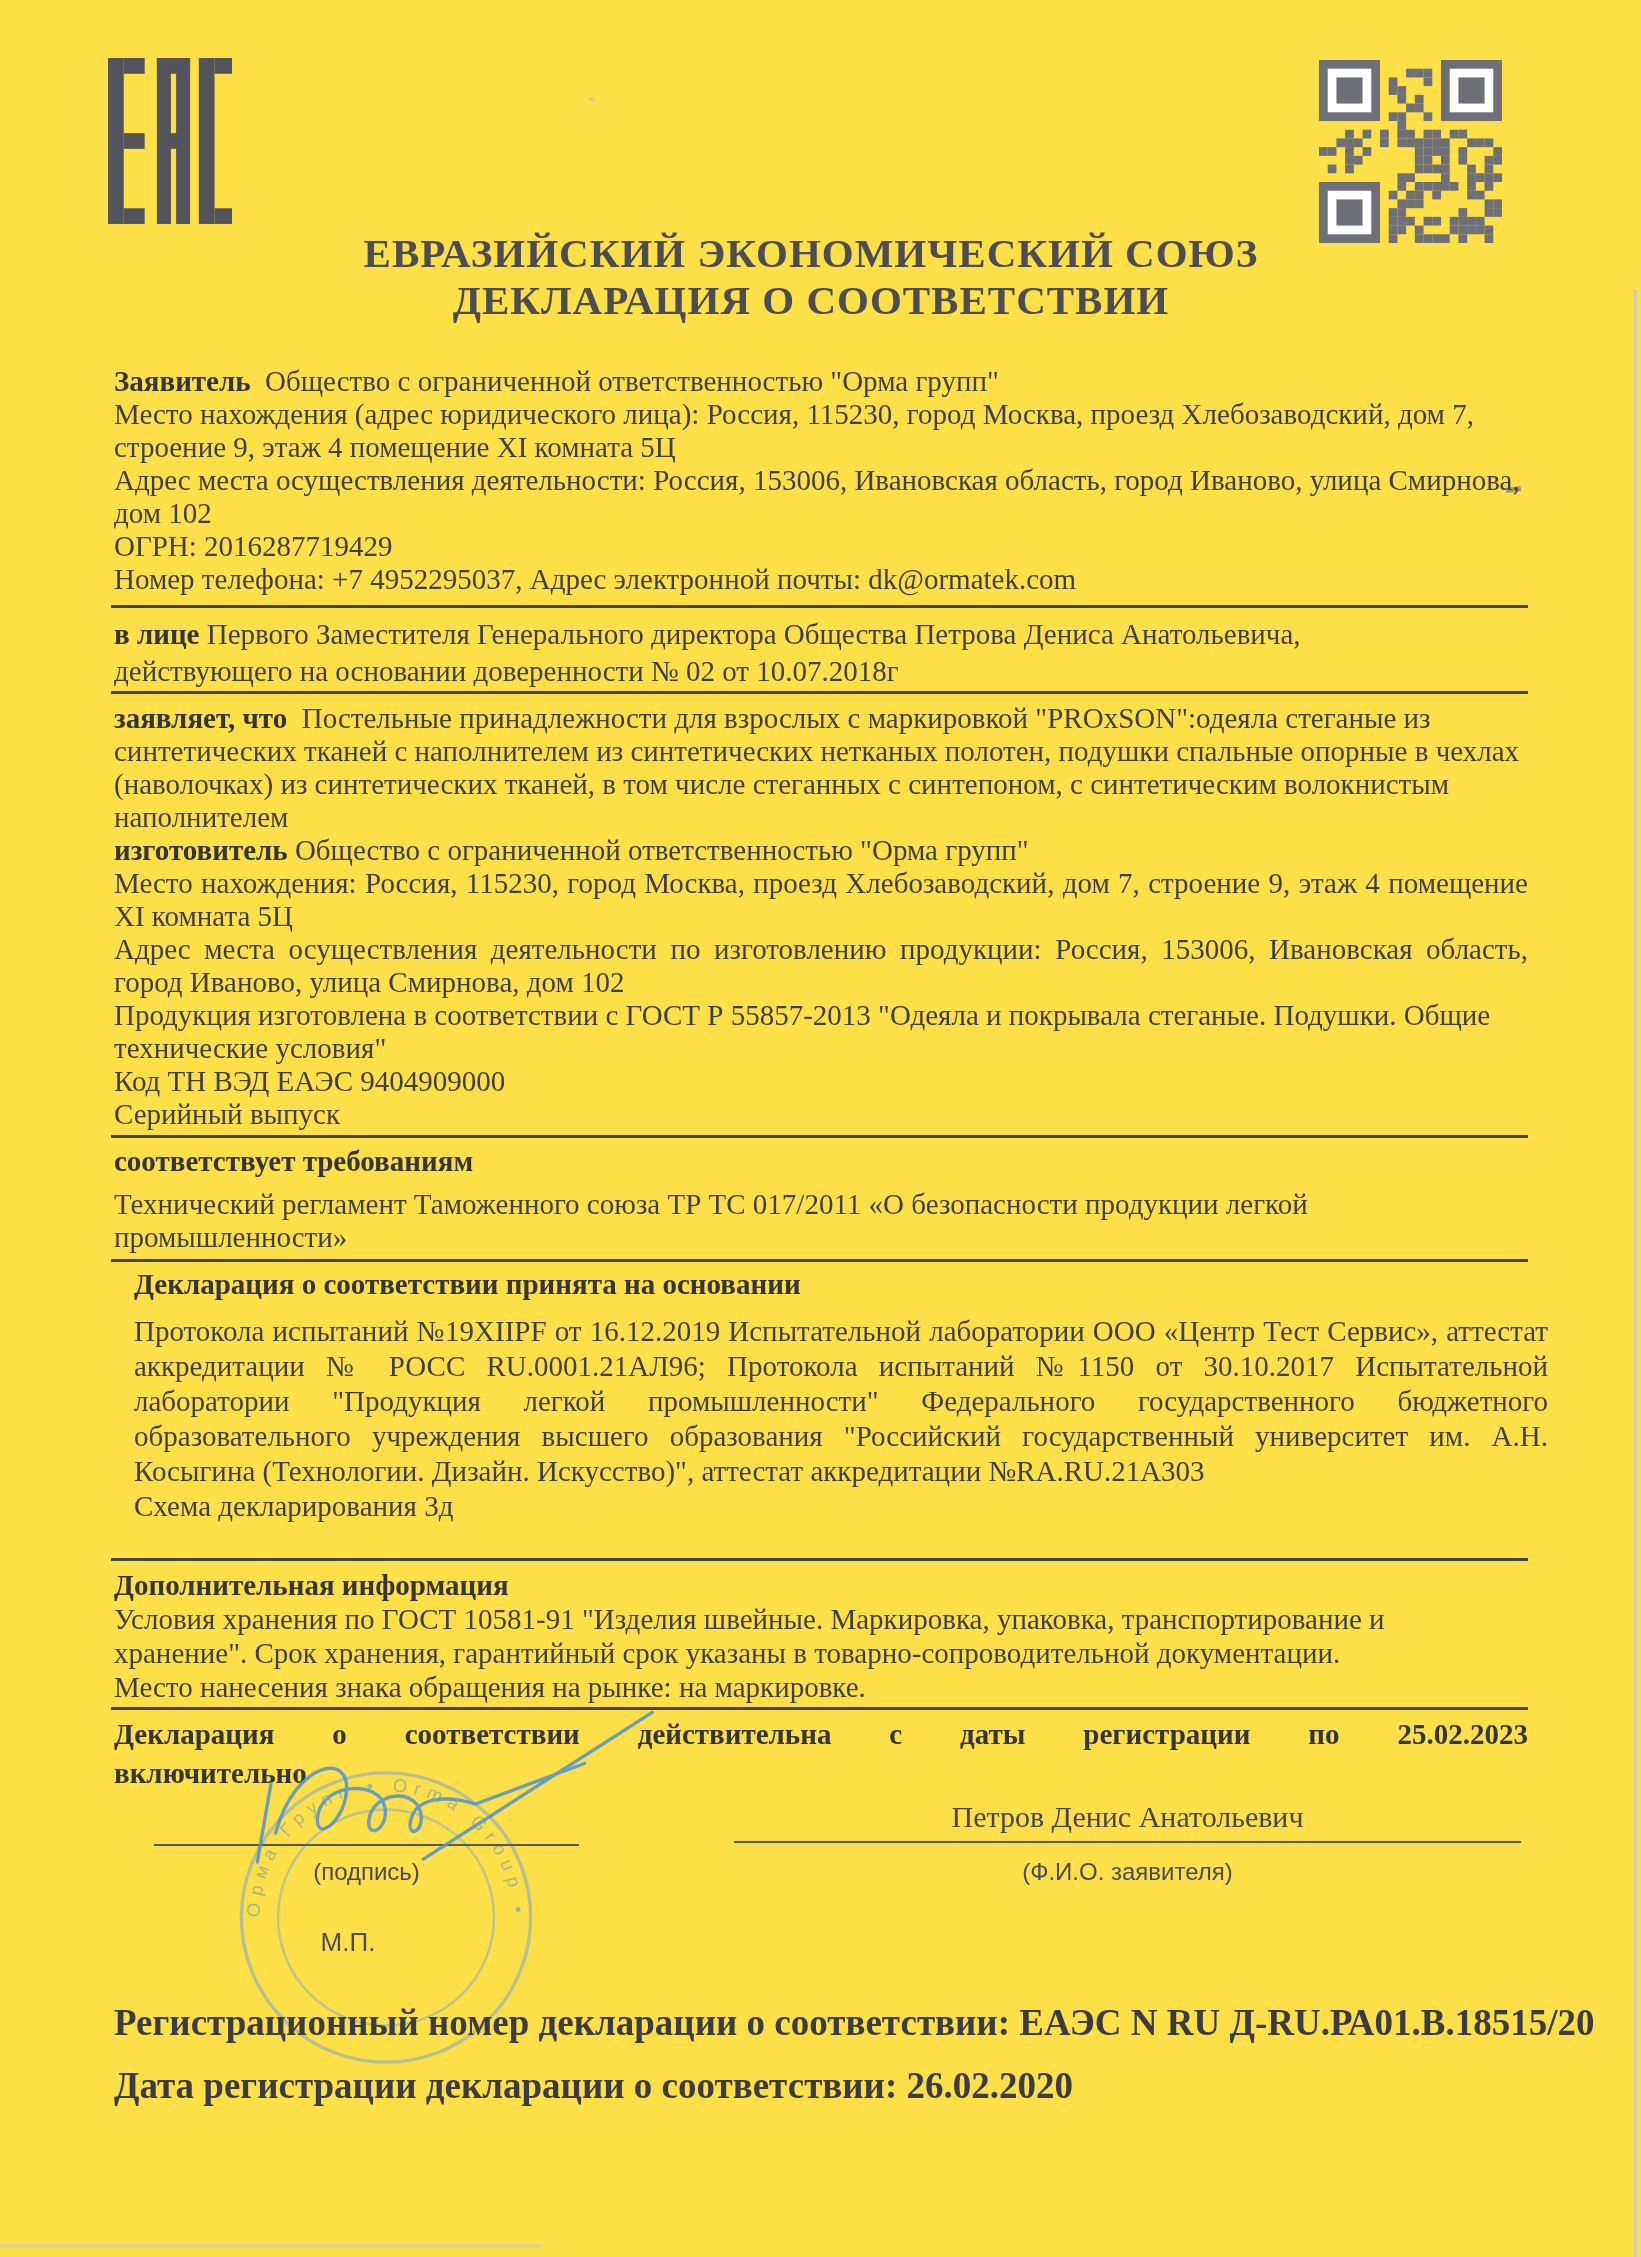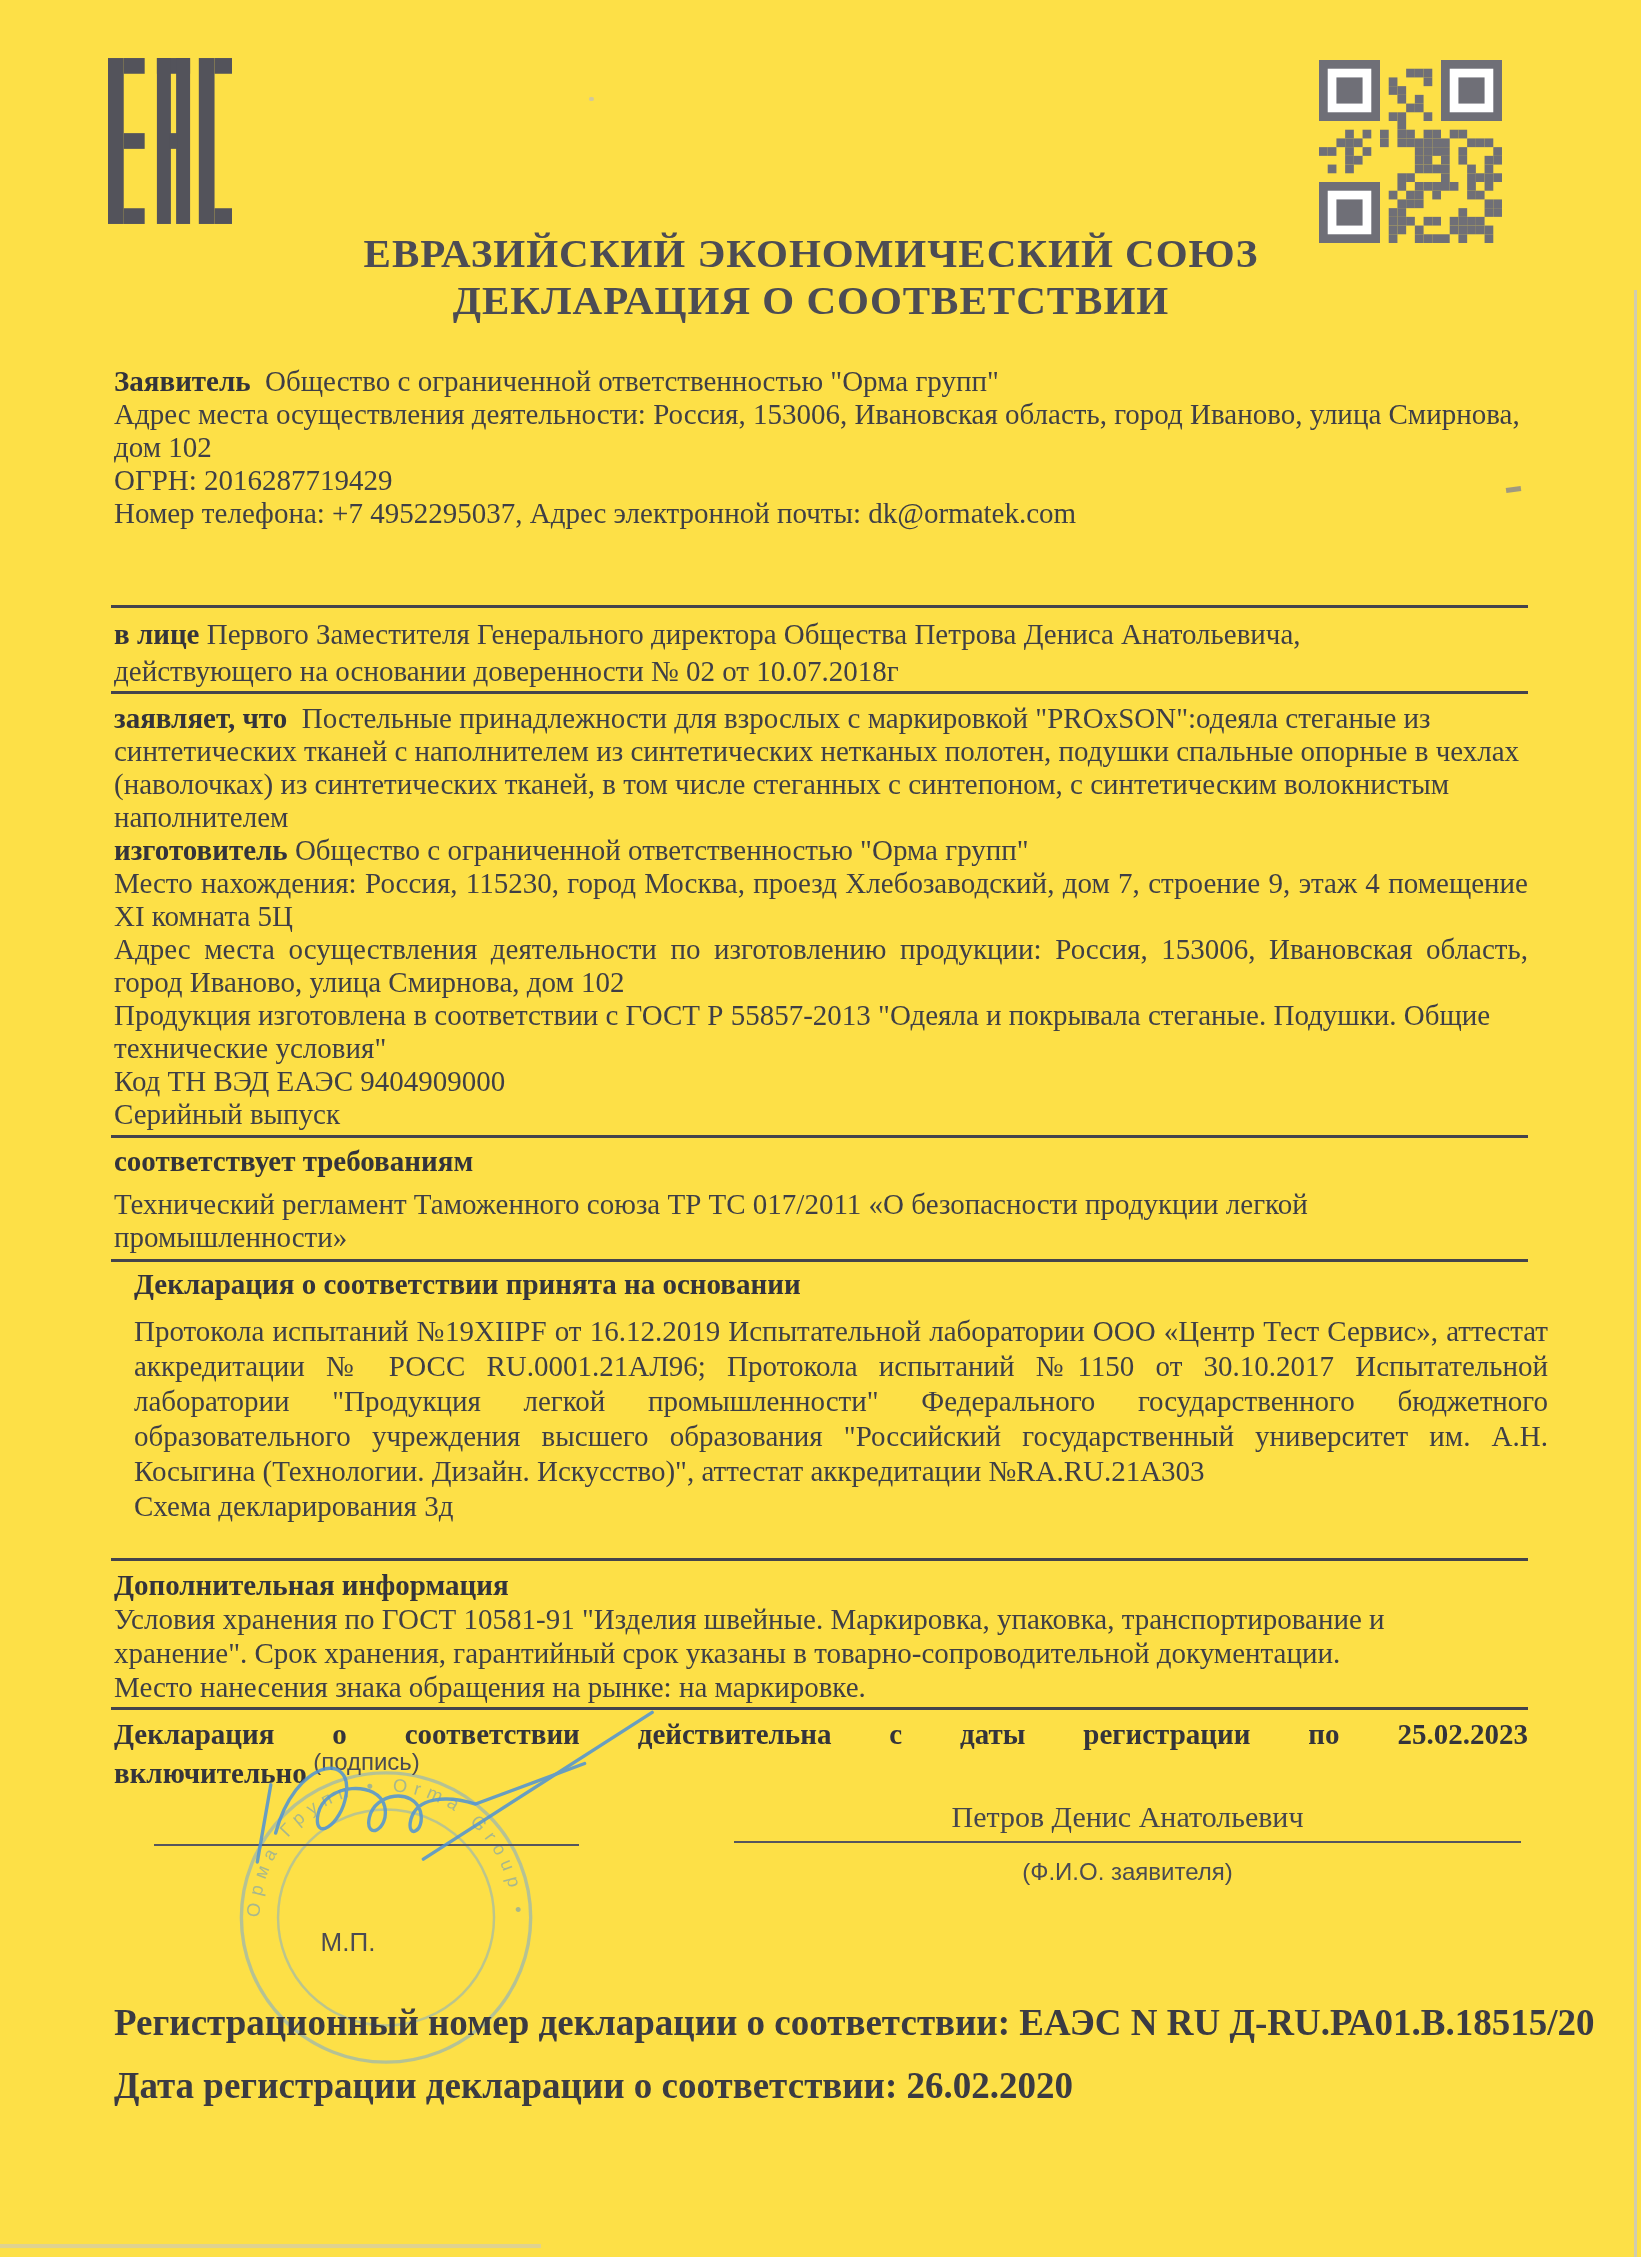--- a/index.html
+++ b/index.html
@@ -185,20 +185,21 @@
       </svg>
   </div>
 
   <div class="title">
     <div>ЕВРАЗИЙСКИЙ ЭКОНОМИЧЕСКИЙ СОЮЗ</div>
     <div>ДЕКЛАРАЦИЯ О СООТВЕТСТВИИ</div>
   </div>
 
   <div class="sec z2" style="top:365px;">
     <p><span class="lbl">Заявитель</span>&nbsp; <span>Общество с ограниченной ответственностью "Орма групп"</span></p>
+    <p>Место нахождения (адрес юридического лица): Россия, 115230, город Москва, проезд Хлебозаводский, дом 7, строение 9, этаж 4 помещение XI комната 5Ц</p>
     <p>Адрес места осуществления деятельности: Россия, 153006, Ивановская область, город Иваново, улица Смирнова, дом 102</p>
     <p>ОГРН: 2016287719429</p>
     <p>Номер телефона: +7 4952295037, Адрес электронной почты: dk@ormatek.com</p>
   </div>
   <div class="rule" style="top:605px;"></div>
 
   <div class="sec z2" style="top:616px;line-height:37px;">
     <p><span class="lbl">в лице</span> <span>Первого Заместителя Генерального директора Общества Петрова Дениса Анатольевича,</span></p>
     <p>действующего на основании доверенности № 02 от 10.07.2018г</p>
   </div>
@@ -258,21 +259,21 @@
     <svg width="560" height="208" viewBox="0 0 580 215">
       <g fill="none" stroke="#4f93d6" stroke-width="3.5" stroke-linecap="round" opacity="0.85">
         <path d="M545,25 L308,177"></path>
         <path d="M150,100 L136,180"></path>
         <path d="M155,150 C175,75 235,65 228,110 C223,143 193,160 199,130 C206,98 262,95 268,123 C273,147 247,158 252,134 C258,108 298,103 305,128 C310,149 290,157 295,136 C301,114 330,110 362,120 L475,78"></path>
       </g>
     </svg>
   </div>
 
   <div class="abs sigline z2" style="left:154px;top:1844px;width:425px;"></div>
-  <div class="abs cap z2" style="left:154px;top:1748px;width:425px;">(подпись)</div>
+  <div class="abs cap z2" style="left:154px;top:1858px;width:425px;">(подпись)</div>
 
   <div class="abs z2" style="left:734px;top:1800px;width:787px;text-align:center;font-size:30px;color:#46464d;">Петров Денис Анатольевич</div>
   <div class="abs sigline z2" style="left:734px;top:1841px;width:787px;"></div>
   <div class="abs cap z2" style="left:734px;top:1858px;width:787px;">(Ф.И.О. заявителя)</div>
 
   <div class="abs cap z2" style="left:290px;top:1927px;width:116px;font-size:26px;">М.П.</div>
 
   <div class="boldline z2" style="top:2001px;">Регистрационный номер декларации о соответствии: ЕАЭС N RU Д-RU.РА01.В.18515/20</div>
   <div class="boldline z2" style="top:2064px;">Дата регистрации декларации о соответствии: 26.02.2020</div>
 

